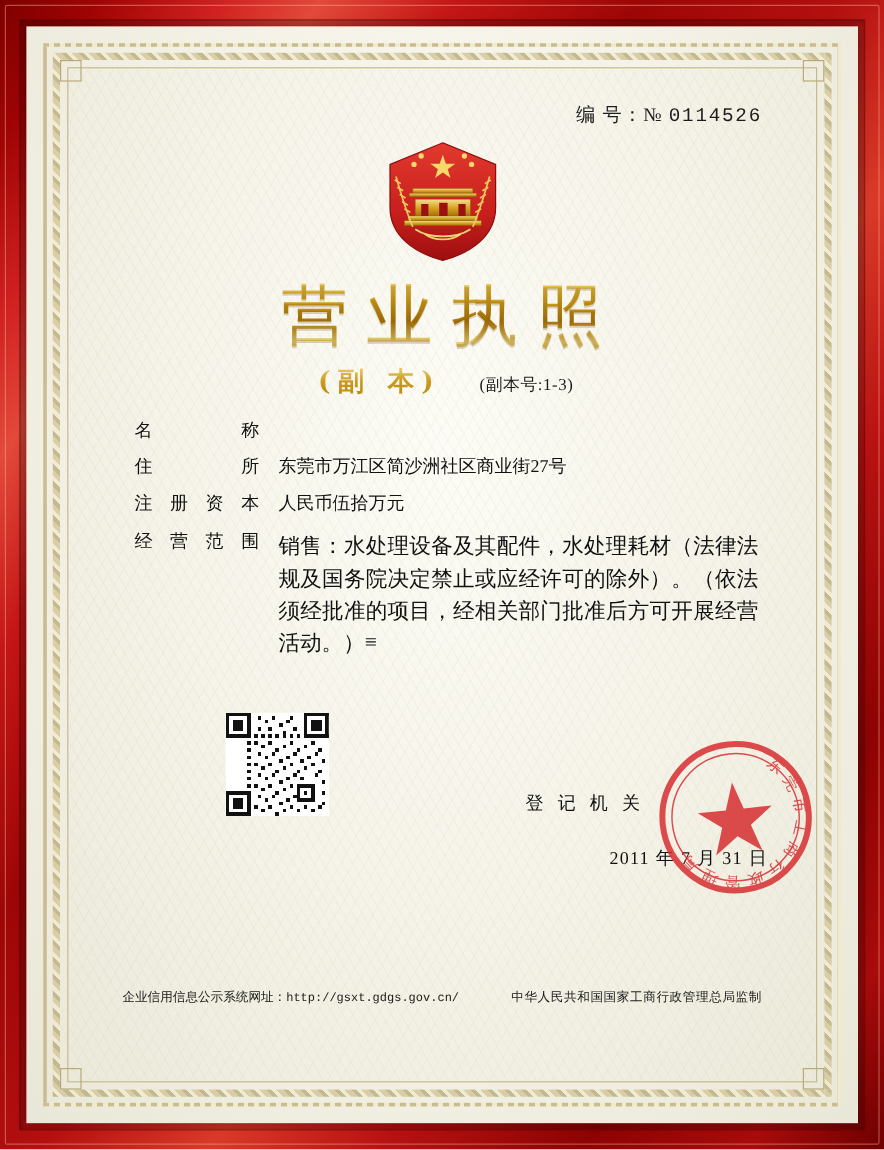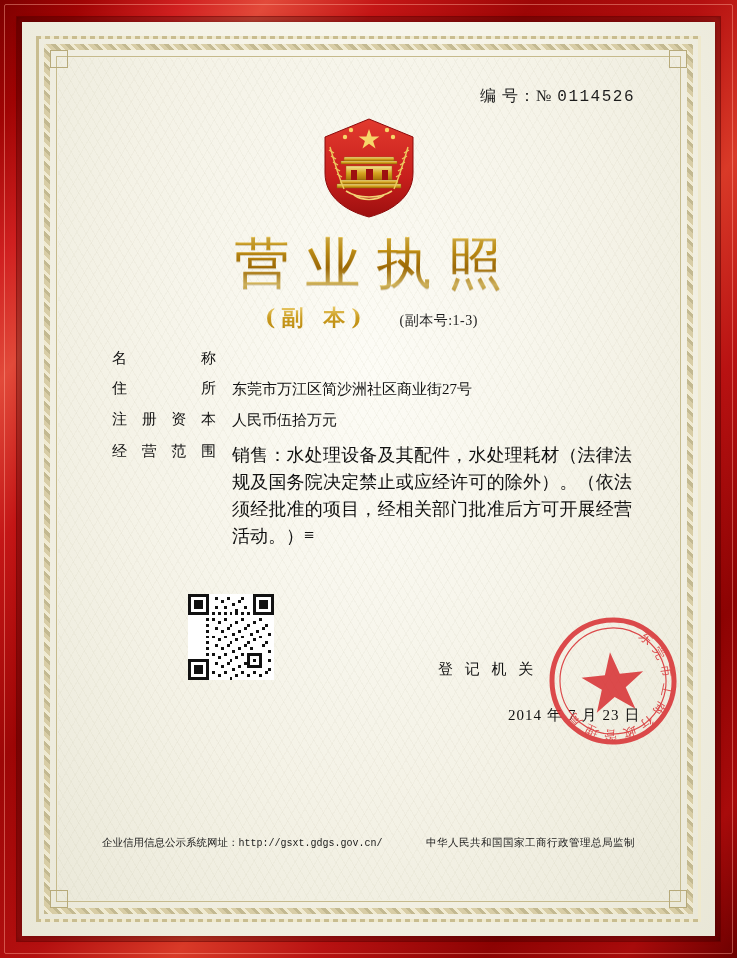--- a/index.html
+++ b/index.html
@@ -284,21 +284,21 @@
     height: 138px;
     opacity: .82;
     transform: rotate(-6deg);
   }
 
   
   .footer {
     position: absolute;
     left: 40px;
     right: 40px;
-    bottom: 46px;
+    bottom: 58px;
     display: flex;
     justify-content: space-between;
     align-items: center;
     font-size: 10.5px;
     color: #1a1a1a;
   }
   .footer-left { letter-spacing: 0; }
   .footer-left .url {
     font-family: "Liberation Mono", "DejaVu Sans Mono", monospace;
     font-size: 10px;
@@ -528,21 +528,21 @@
                 <rect x="26" y="26" width="1" height="1"></rect>
               <rect x="27" y="22" width="1" height="1"></rect>
                 <rect x="27" y="25" width="1" height="1"></rect>
             </g>
           </svg>
         </div>
 
         <div class="authority">登 记 机 关</div>
 
         <div class="date-line">
-          <span class="dnum">2014</span><span class="dsep">年</span><span class="dnum">7</span><span class="dsep">月</span><span class="dnum">23</span><span class="dsep">日</span>
+          <span class="dnum">2011</span><span class="dsep">年</span><span class="dnum">7</span><span class="dsep">月</span><span class="dnum">31</span><span class="dsep">日</span>
         </div>
 
         <div class="seal">
           <svg width="138" height="138" viewBox="0 0 138 138" aria-hidden="true">
             <defs>
               <path id="sealcircle" d="M69,69 m0,-50 a50,50 0 1,1 -0.1,0"></path>
             </defs>
             <circle cx="69" cy="69" r="61" fill="none" stroke="#d7262a" stroke-width="5"></circle>
             <circle cx="69" cy="69" r="53" fill="none" stroke="#d7262a" stroke-width="1.2"></circle>
             <polygon points="69,40 76.5,62.5 100,62.5 81,76.5 88.4,99 69,85 49.6,99 57,76.5 38,62.5 61.5,62.5" fill="#d7262a"></polygon>

